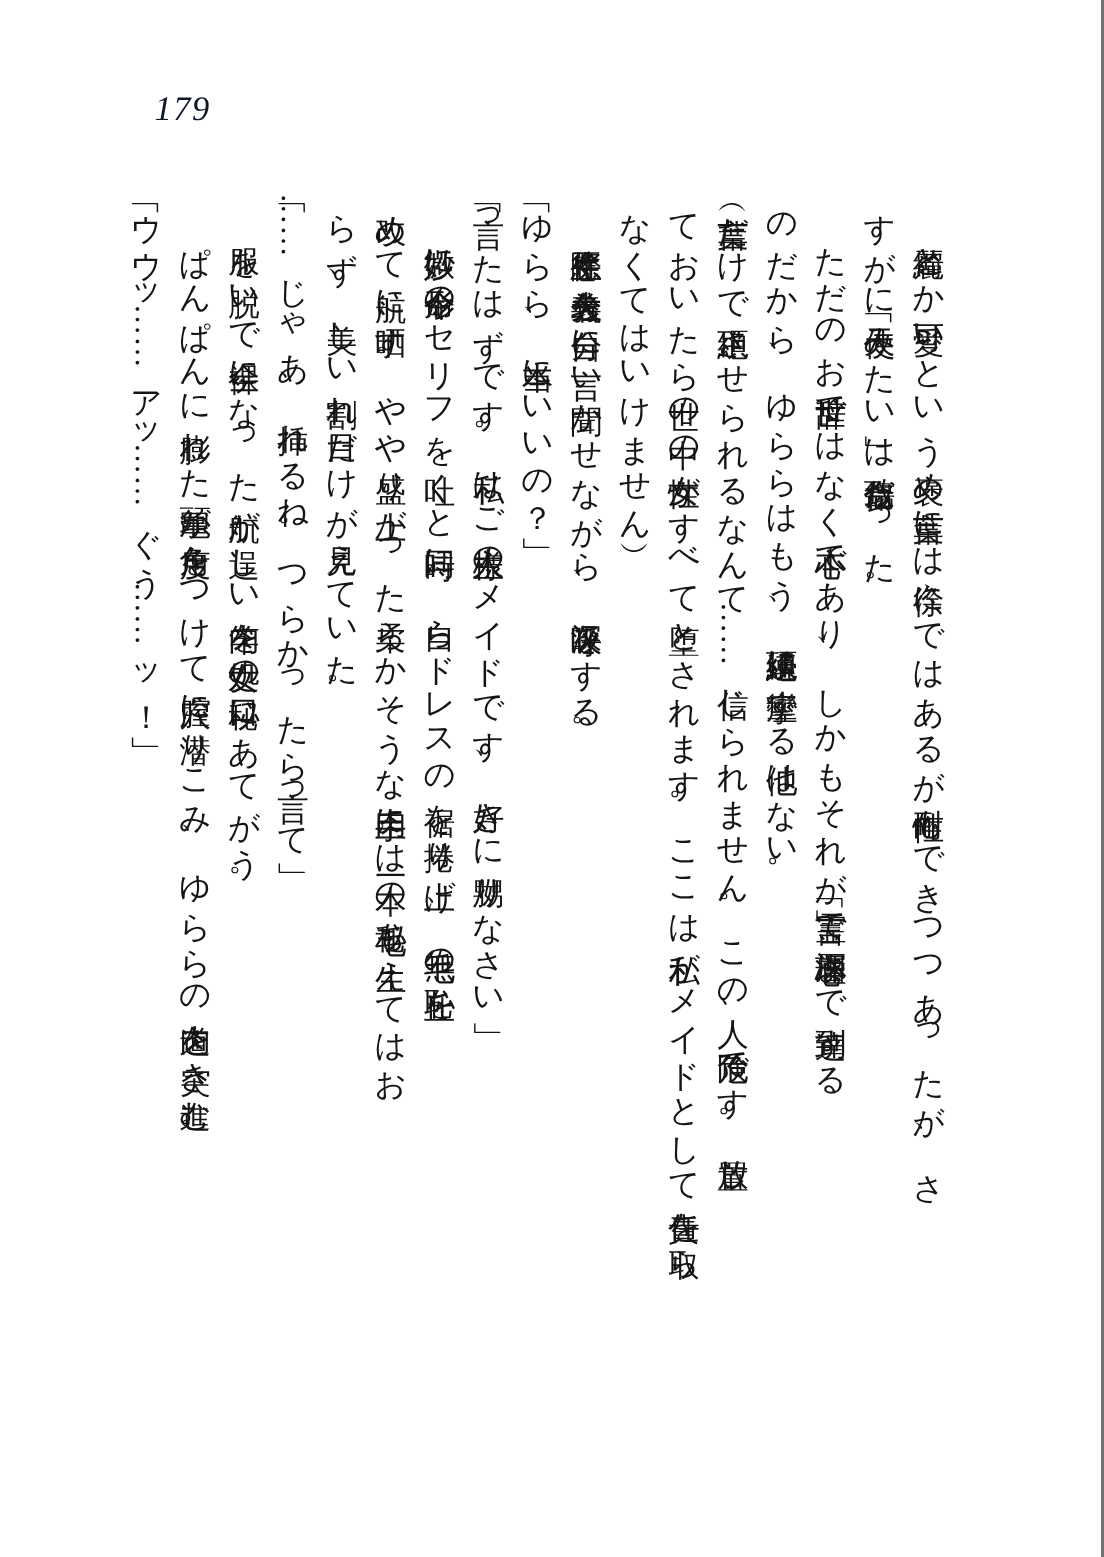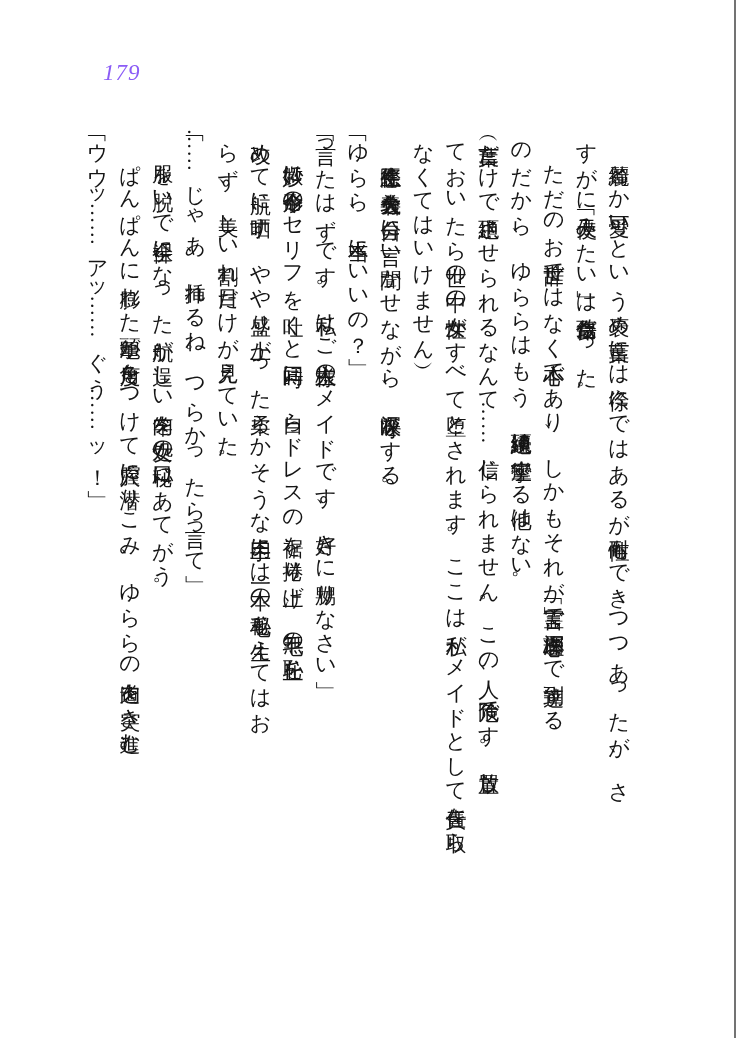--- a/index.html
+++ b/index.html
@@ -18,21 +18,21 @@
     position: absolute;
     inset: 0;
     background: #ffffff;
   }
   .page-number {
     position: absolute;
     left: 103px;
     top: 60px;
     font-size: 23px;
     font-style: italic;
-    color: #8b5cf6;
+    color: #0f172a;
     letter-spacing: 1px;
     font-family: "Liberation Serif", "DejaVu Serif", serif;
   }
   .text-block {
     position: absolute;
     top: 128px;
     right: 101px;
     height: 860px;
     writing-mode: vertical-rl;
     text-orientation: mixed;

